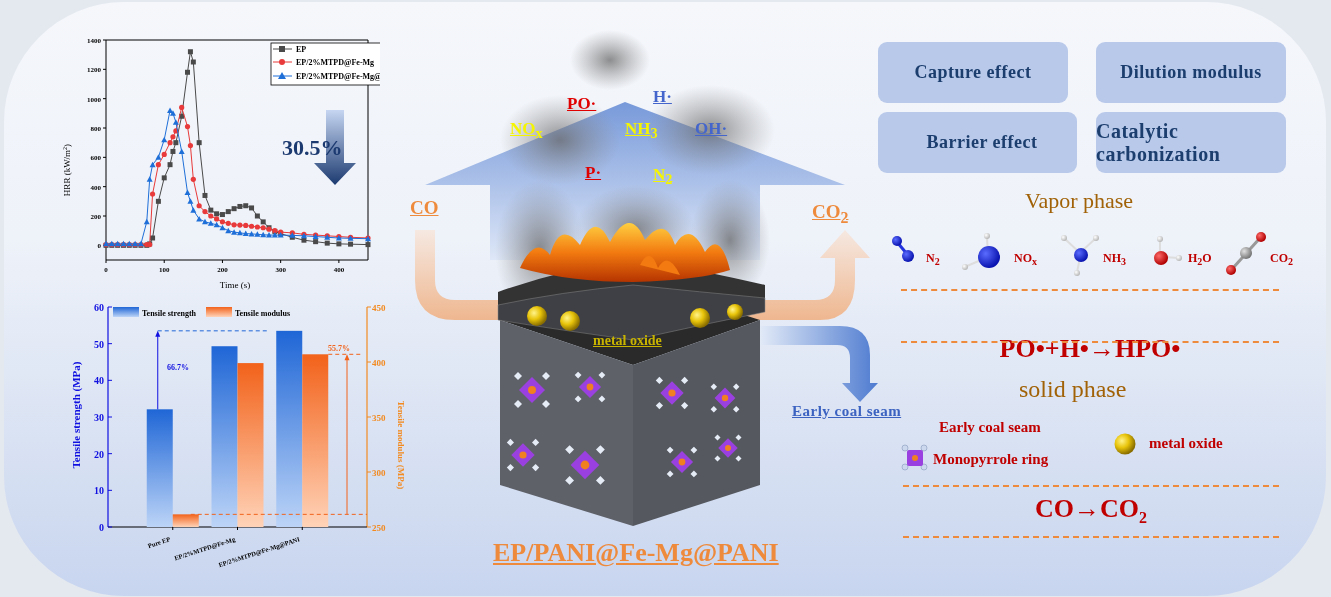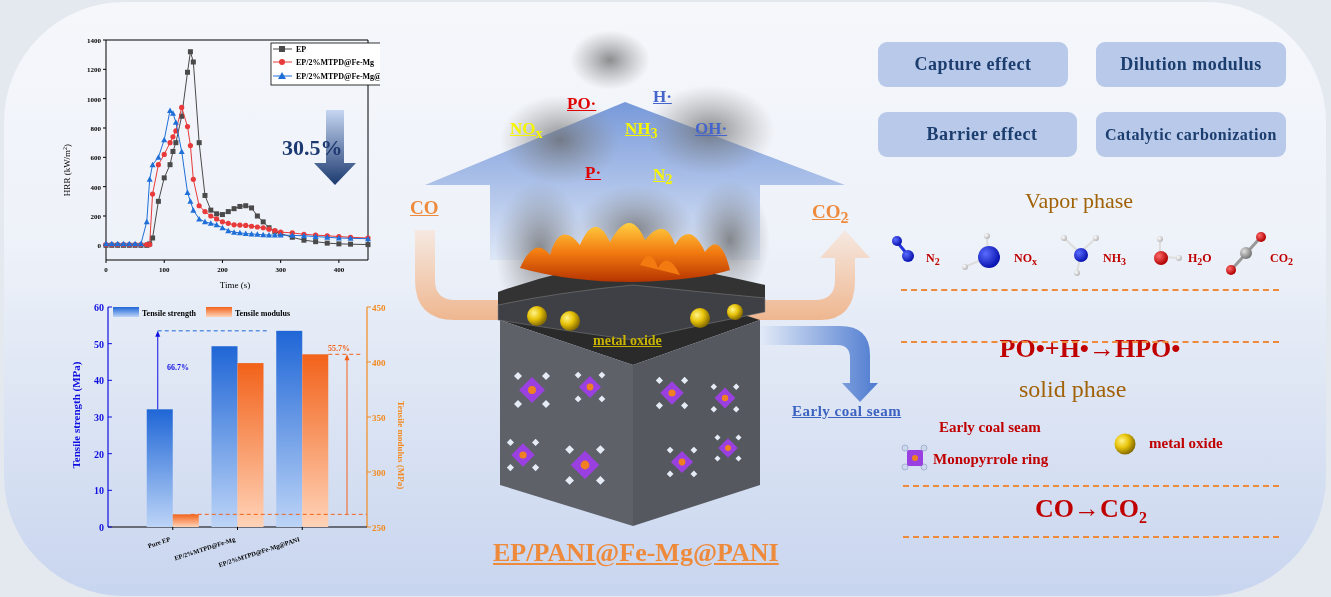--- a/index.html
+++ b/index.html
@@ -1,20 +1,20 @@
 <!DOCTYPE html>
 <html><head>
 <meta charset="utf-8">
 <style>
   html,body{margin:0;padding:0;}
   body{width:1331px;height:597px;background:#e4e9f0;position:relative;overflow:hidden;font-family:"Liberation Serif",serif;}
   .card{position:absolute;left:4px;top:2px;width:1322px;height:594px;border-radius:120px;background:linear-gradient(180deg,#f5f7fb 0%,#eef2f9 40%,#d5dff2 80%,#c8d5ef 100%);}
   .abs{position:absolute;}
   svg text{font-family:"Liberation Serif",serif;}
-  .effect-btn{position:absolute;width:190px;height:45px;border-radius:9px;background:#b8c9ea;color:#1c3e6e;font-weight:bold;font-size:18px;display:flex;align-items:center;justify-content:center;letter-spacing:0.5px;cursor:pointer;}
+  .effect-btn{position:absolute;width:190px;height:61px;border-radius:9px;background:#b8c9ea;color:#1c3e6e;font-weight:bold;font-size:18px;display:flex;align-items:center;justify-content:center;letter-spacing:0.5px;cursor:pointer;}
   .phase-title{position:absolute;color:#a16207;font-weight:normal;font-size:22px;}
   .dash{position:absolute;height:0;border-top:2px dashed #ee8a3c;}
   .eq{position:absolute;color:#c00000;font-weight:bold;font-size:26px;text-align:center;}
   .mol-label{position:absolute;color:#c00000;font-weight:bold;font-size:12px;}
   .red-lbl{position:absolute;color:#c00000;font-weight:bold;font-size:15px;}
   .species{position:absolute;font-weight:bold;font-size:17px;text-decoration:underline;}
 </style>
 </head>
 <body>
 
@@ -410,21 +410,21 @@
 <div class="species" style="left:653px;top:165px;color:#f5f500;"><span>N</span><sub>2</sub></div>
 <div class="species" style="left:410px;top:197px;color:#ee8a3c;font-size:19px;">CO</div>
 <div class="species" style="left:812px;top:201px;color:#ee8a3c;font-size:19px;"><span>CO</span><sub>2</sub></div>
 <div class="species" style="left:593px;top:333px;color:#c8b400;font-size:14px;">metal oxide</div>
 <div class="species" style="left:792px;top:403px;color:#3b62c0;font-size:15px;letter-spacing:0.5px;">Early coal seam</div>
 <div class="species" style="left:493px;top:538px;color:#ee8a3c;font-size:26px;">EP/PANI@Fe-Mg@PANI</div>
 
 <div class="effect-btn" style="left:878px;top:42px;">Capture effect</div>
 <div class="effect-btn" style="left:1096px;top:42px;">Dilution modulus</div>
 <div class="effect-btn" style="left:878px;top:112px;padding-left:9px;">Barrier effect</div>
-<div class="effect-btn" style="left:1096px;top:112px;font-size:16px;">Catalytic carbonization</div>
+<div class="effect-btn" style="left:1096px;top:112px;font-size:20px;">Catalytic carbonization</div>
 
 <div class="phase-title" style="left:1025px;top:188px;">Vapor phase</div>
 
 <svg class="abs" style="left:885px;top:228px;" width="420" height="50">
   <defs>
     <radialGradient id="bBall" cx="0.35" cy="0.35" r="0.65">
         <stop offset="0" stop-color="#5a6cff"></stop>
         <stop offset="1" stop-color="#0a14b0"></stop>
       </radialGradient>
     <radialGradient id="rBall" cx="0.35" cy="0.35" r="0.65">

